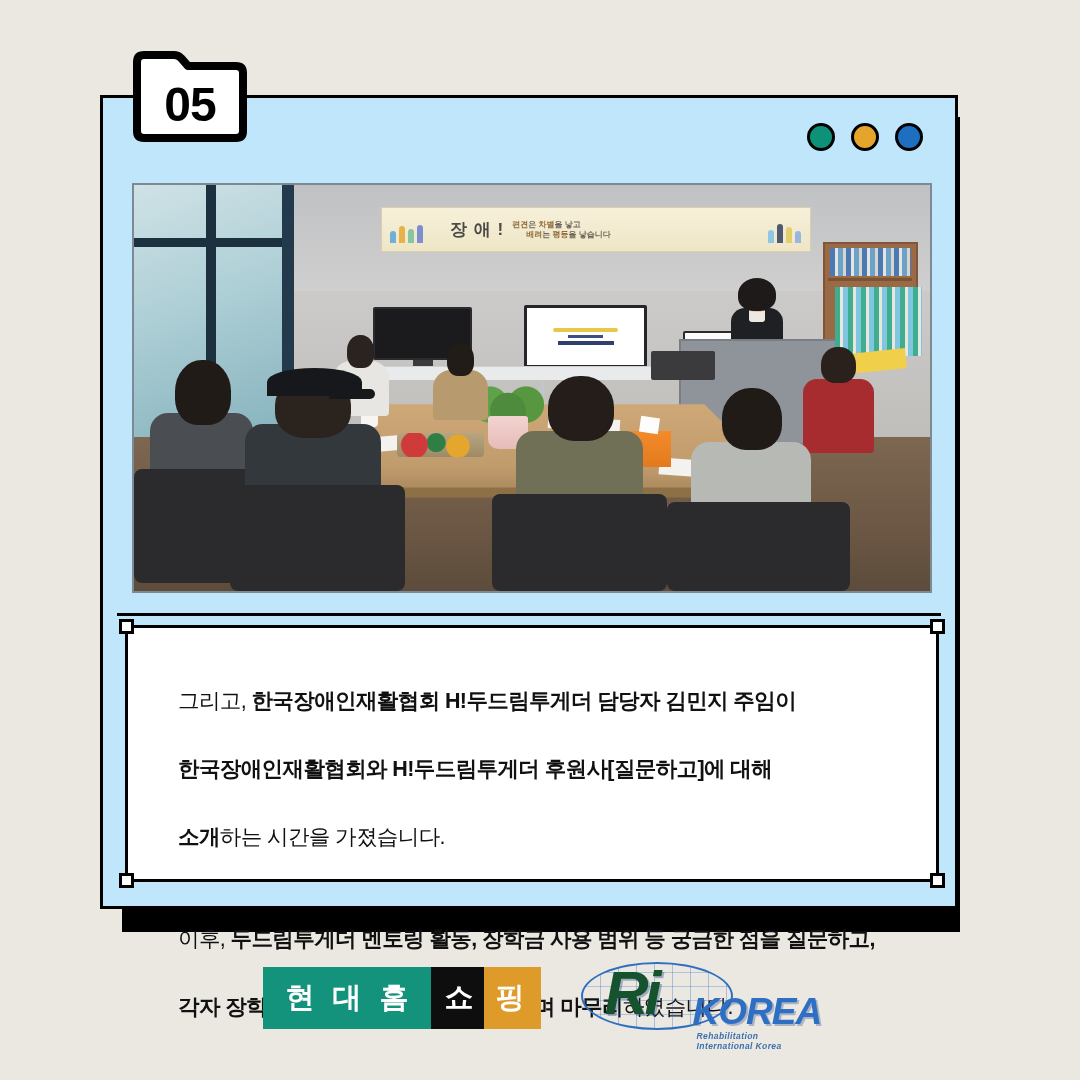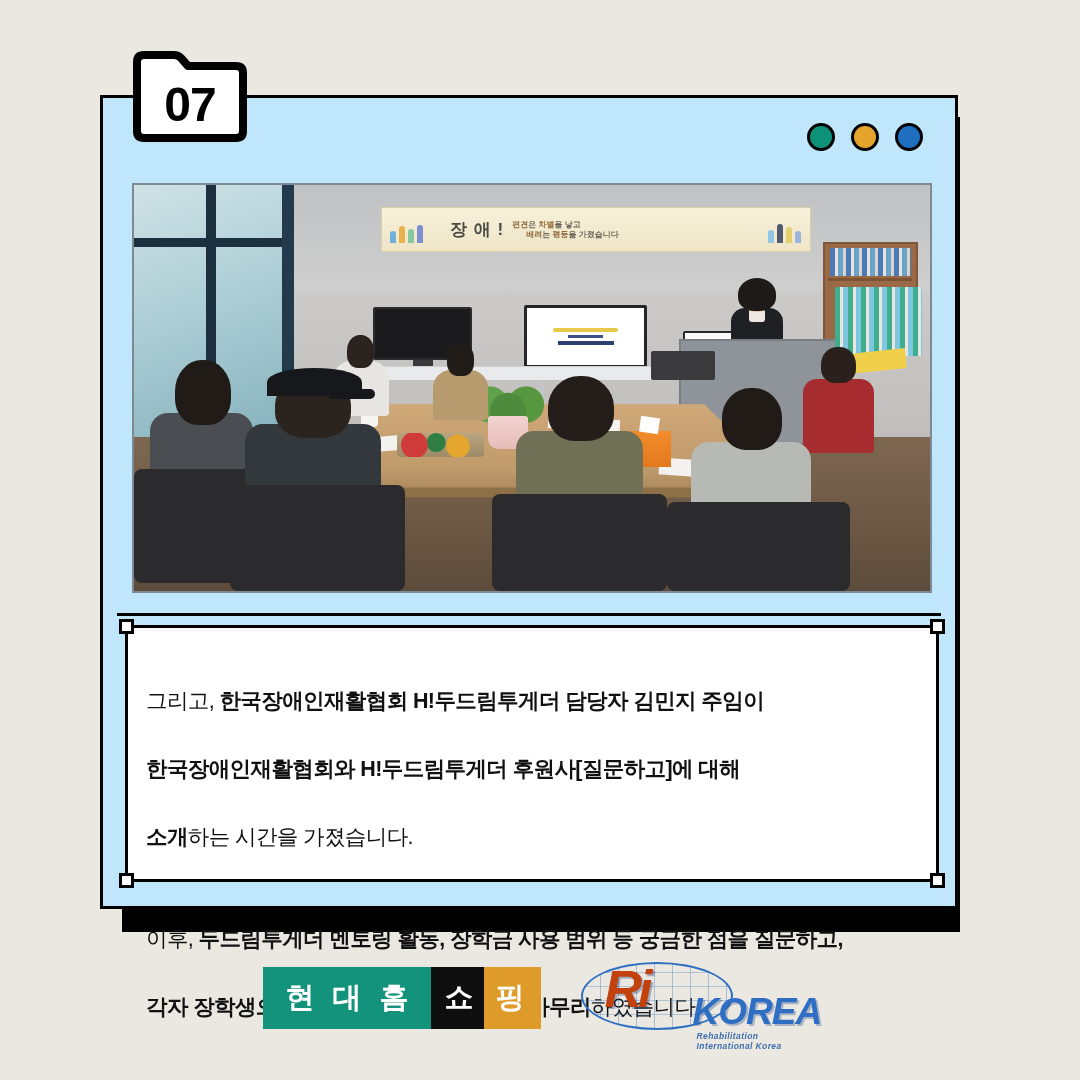--- a/index.html
+++ b/index.html
@@ -248,20 +248,21 @@
   .caption-inner {
     padding: 22px 20px 0 18px;
   }
   .cap-p {
     font-family: "Liberation Sans", "DejaVu Sans", sans-serif;
     font-size: 21.5px;
     line-height: 34px;
     color: #111;
     letter-spacing: -0.6px;
     white-space: pre-line;
+    margin-left: 32px;
   }
   .cap-p.second { margin-top: 34px; }
   .cap-p b { font-weight: 700; }
 
   .handle {
     position: absolute;
     width: 15px;
     height: 15px;
     background: #fff;
     border: 3px solid #000;
@@ -310,21 +311,21 @@
   }
   .ri-globe {
     position:absolute; left:6px; top:5px; width:152px; height:68px;
     border:2px solid #2f6fc0; border-radius:50%;
     background:
       repeating-linear-gradient(90deg, transparent 0 17px, rgba(47,111,192,.35) 17px 18px),
       repeating-linear-gradient(0deg, transparent 0 13px, rgba(47,111,192,.3) 13px 14px);
   }
   .ri-mark {
     position:absolute; left:30px; top:6px;
-    font-size:52px; font-weight:700; font-style:italic; color:#c2410c;
+    font-size:61px; font-weight:700; font-style:italic; color:#14532d;
     letter-spacing:-4px; line-height:1;
     text-shadow:2px 2px 0 rgba(20,60,120,.35);
   }
   .ri-korea {
     position:absolute; left:118px; top:36px;
     font-size:37px; font-weight:700; font-style:italic; color:#2E6FC4;
     letter-spacing:-1px; line-height:1;
     text-shadow:2px 2px 0 rgba(20,60,120,.3);
   }
   .ri-sub {
@@ -341,21 +342,21 @@
 <body>
 
 <div class="card-shadow"></div>
 
 <div class="card">
 
   <div class="folder-tab">
     <svg viewBox="0 0 120 97">
       <path d="M7 14 Q7 7 14 7 L44 7 Q48 7 51 10 L58 18 L106 18 Q113 18 113 25 L113 83 Q113 90 106 90 L14 90 Q7 90 7 83 Z" fill="#FFFFFF" stroke="#000000" stroke-width="8" stroke-linejoin="round"></path>
     </svg>
-    <div class="tab-num">07</div>
+    <div class="tab-num">05</div>
   </div>
 
   <div class="window-dots">
     <span class="dot" style="background:#0E9179"></span>
     <span class="dot" style="background:#E5A42B"></span>
     <span class="dot" style="background:#1E6FC0"></span>
   </div>
 
   <div class="photo-frame">
     <div class="photo">
@@ -375,21 +376,21 @@
           <i class="bfig" style="height:62%;background:#e8b24a"></i>
           <i class="bfig" style="height:52%;background:#86c6a0"></i>
           <i class="bfig" style="height:68%;background:#7d8fd0"></i>
         </div>
         <div class="banner-main">장 애 !</div>
         <div class="banner-sub">
           <div>
             <b>편견</b><span>은 </span><b>차별</b><span>을 낳고</span>
           </div>
           <div style="padding-left:14px">
-            <b>배려</b><span>는 </span><b>평등</b><span>을 가졌습니다</span>
+            <b>배려</b><span>는 </span><b>평등</b><span>을 낳습니다</span>
           </div>
         </div>
         <div class="banner-figs-r">
           <i class="bfig" style="height:50%;background:#8fc6e6"></i>
           <i class="bfig" style="height:70%;background:#4f5a72"></i>
           <i class="bfig" style="height:58%;background:#e3cf6e"></i>
           <i class="bfig" style="height:44%;background:#9ab6df"></i>
         </div>
       </div>
 

